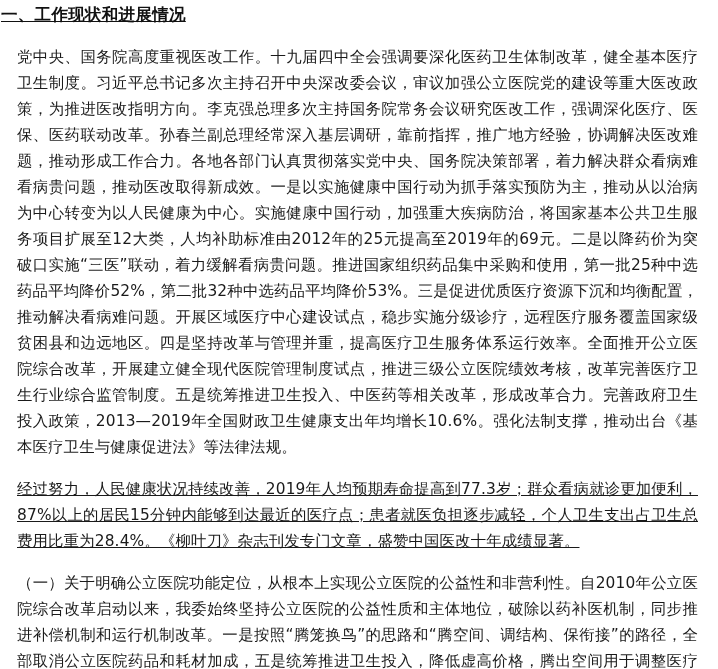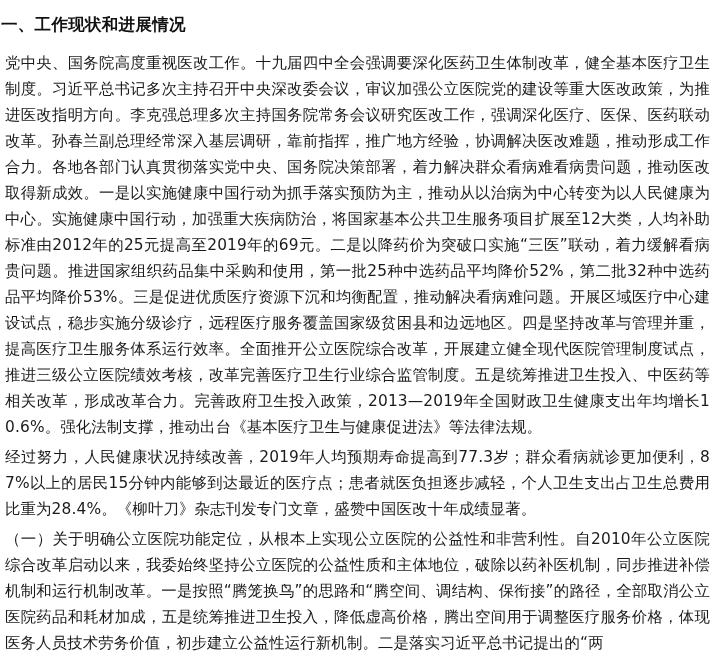--- a/index.html
+++ b/index.html
@@ -7,28 +7,28 @@
     width: 718px; height: 669px; overflow: hidden;
     font-family: "DejaVu Sans", "Liberation Sans", sans-serif;
     color: #1a1a1a;
   }
   .doc { padding: 0 4px 0 1px; }
   .heading {
     font-size: 16.5px; font-weight: bold; color: #111;
     margin: 0; line-height: 26px; height: 26px;
     letter-spacing: 0.3px;
   }
-  .heading.h1 { padding-top: 12px; margin-bottom: 12px; }
+  .heading.h1 { padding-top: 2px; margin-bottom: 12px; text-decoration: underline; }
   .heading.h2 { margin-top: 4px; margin-bottom: 4px; }
   .para {
-    font-size: 15.4px; line-height: 26px; margin: 4px;
+    font-size: 15.4px; line-height: 26px; margin: 16px;
     text-align: justify; word-break: break-all;
     letter-spacing: 0.15px;
   }
-  .para.p2 { margin-top: 4px; }
+  .para.p2 { margin-top: 4px; text-decoration: underline; }
 </style>
 </head>
 <body>
 
 <div class="doc">
   <h2 class="heading h1">一、工作现状和进展情况</h2>
   <p class="para p1">党中央、国务院高度重视医改工作。十九届四中全会强调要深化医药卫生体制改革，健全基本医疗卫生制度。习近平总书记多次主持召开中央深改委会议，审议加强公立医院党的建设等重大医改政策，为推进医改指明方向。李克强总理多次主持国务院常务会议研究医改工作，强调深化医疗、医保、医药联动改革。孙春兰副总理经常深入基层调研，靠前指挥，推广地方经验，协调解决医改难题，推动形成工作合力。各地各部门认真贯彻落实党中央、国务院决策部署，着力解决群众看病难看病贵问题，推动医改取得新成效。一是以实施健康中国行动为抓手落实预防为主，推动从以治病为中心转变为以人民健康为中心。实施健康中国行动，加强重大疾病防治，将国家基本公共卫生服务项目扩展至12大类，人均补助标准由2012年的25元提高至2019年的69元。二是以降药价为突破口实施“三医”联动，着力缓解看病贵问题。推进国家组织药品集中采购和使用，第一批25种中选药品平均降价52%，第二批32种中选药品平均降价53%。三是促进优质医疗资源下沉和均衡配置，推动解决看病难问题。开展区域医疗中心建设试点，稳步实施分级诊疗，远程医疗服务覆盖国家级贫困县和边远地区。四是坚持改革与管理并重，提高医疗卫生服务体系运行效率。全面推开公立医院综合改革，开展建立健全现代医院管理制度试点，推进三级公立医院绩效考核，改革完善医疗卫生行业综合监管制度。五是统筹推进卫生投入、中医药等相关改革，形成改革合力。完善政府卫生投入政策，2013—2019年全国财政卫生健康支出年均增长10.6%。强化法制支撑，推动出台《基本医疗卫生与健康促进法》等法律法规。</p>
   <p class="para p2">经过努力，人民健康状况持续改善，2019年人均预期寿命提高到77.3岁；群众看病就诊更加便利，87%以上的居民15分钟内能够到达最近的医疗点；患者就医负担逐步减轻，个人卫生支出占卫生总费用比重为28.4%。《柳叶刀》杂志刊发专门文章，盛赞中国医改十年成绩显著。</p>
   <p class="para p3">（一）关于明确公立医院功能定位，从根本上实现公立医院的公益性和非营利性。自2010年公立医院综合改革启动以来，我委始终坚持公立医院的公益性质和主体地位，破除以药补医机制，同步推进补偿机制和运行机制改革。一是按照“腾笼换鸟”的思路和“腾空间、调结构、保衔接”的路径，全部取消公立医院药品和耗材加成，五是统筹推进卫生投入，降低虚高价格，腾出空间用于调整医疗服务价格，体现医务人员技术劳务价值，初步建立公益性运行新机制。二是落实习近平总书记提出的“两</p>
 </div>

